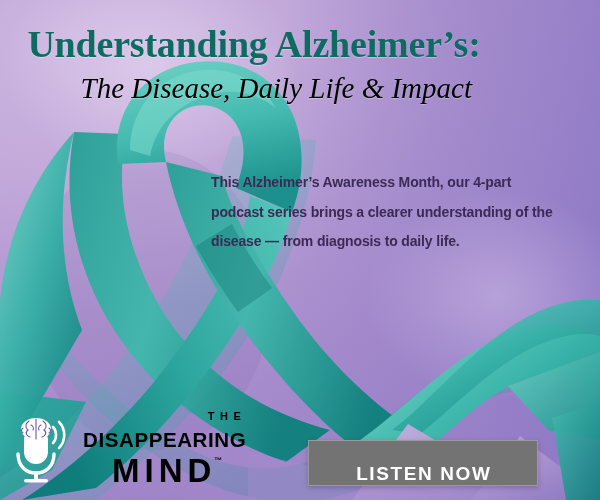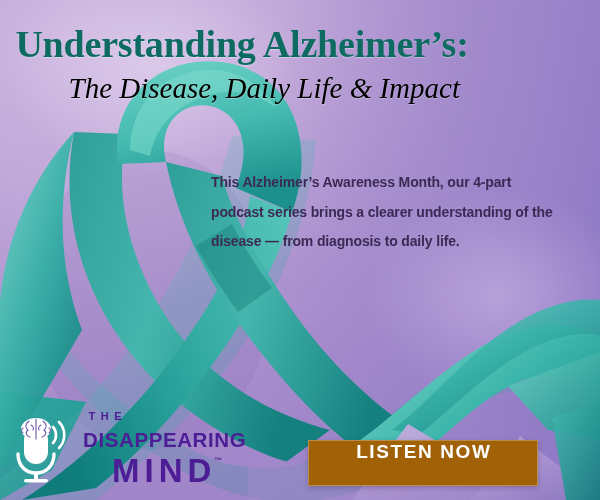--- a/index.html
+++ b/index.html
@@ -63,21 +63,21 @@
   
   .artwork {
     position: absolute;
     inset: 0;
   }
   .artwork svg { display: block; width: 600px; height: 500px; }
 
   
   .headline-wrap {
     position: absolute;
-    left: 0;
+    left: 12px;
     top: 22px;
     width: 484px;
     text-align: center;
     z-index: 6;
   }
   .headline {
     font-family: "Liberation Serif", serif;
     font-weight: bold;
     font-size: 38px;
     line-height: 44px;
@@ -118,22 +118,22 @@
     left: 12px;
     bottom: 12px;
     z-index: 7;
     display: flex;
     align-items: center;
     gap: 9px;
   }
   .logo-mark { width: 62px; height: 72px; flex: none; }
   .logo-mark svg { display: block; }
   .logo-type {
-    color: #4c1d95;
-    text-align: left;
+    color: #000000;
+    text-align: right;
     line-height: 1;
     padding-top: 2px;
   }
   .lt-the {
     font-size: 11px;
     font-weight: bold;
     letter-spacing: 5.5px;
     text-indent: 5.5px;
   }
   .lt-disappearing {
@@ -171,25 +171,25 @@
     white-space: nowrap;
   }
 
   
   .cta {
     position: absolute;
     left: 308px;
     top: 440px;
     width: 228px;
     height: 44px;
-    background: #a16207;
+    background: #737373;
     border: 1px solid rgba(255,255,255,0.28);
     box-shadow: 0 2px 5px rgba(50,28,80,0.28);
     display: flex;
-    align-items: flex-start;
+    align-items: flex-end;
     justify-content: center;
     z-index: 7;
     cursor: pointer;
   }
   .cta-label {
     color: #ffffff;
     font-size: 19px;
     font-weight: bold;
     letter-spacing: 1.6px;
     text-indent: 1.6px;

